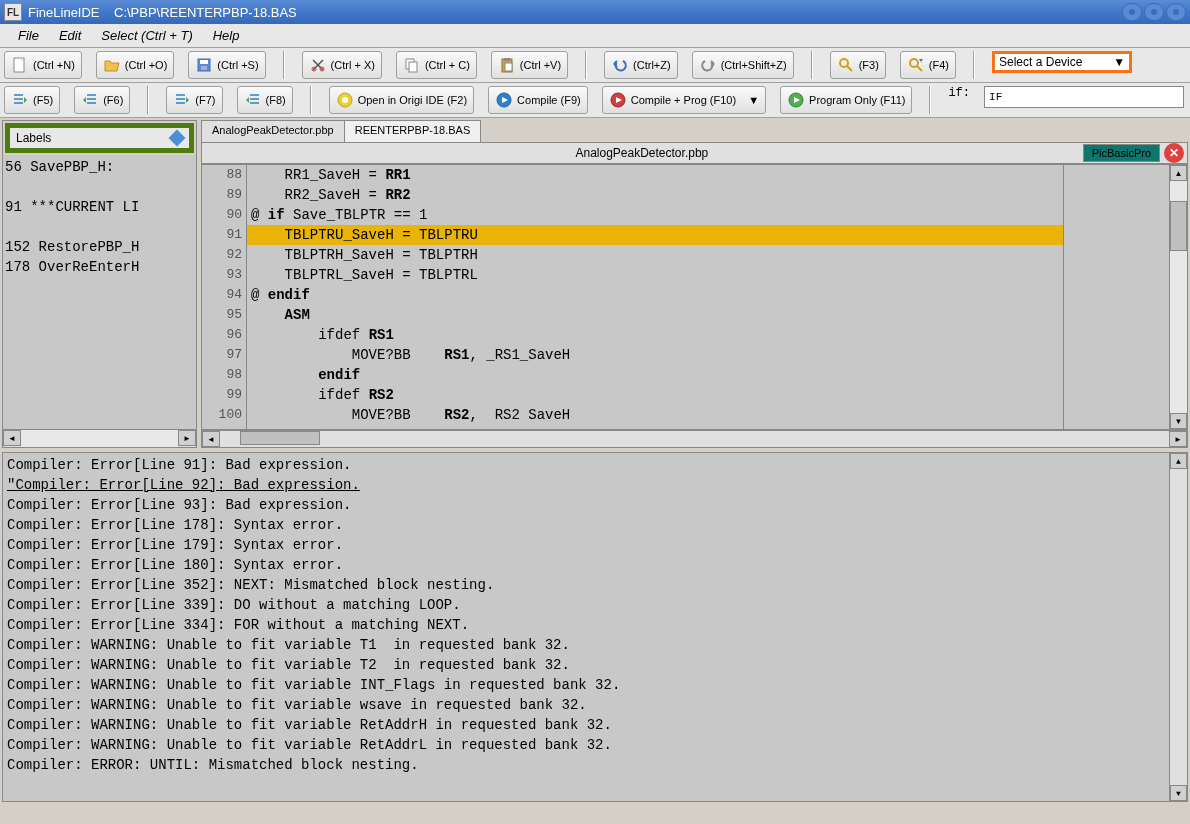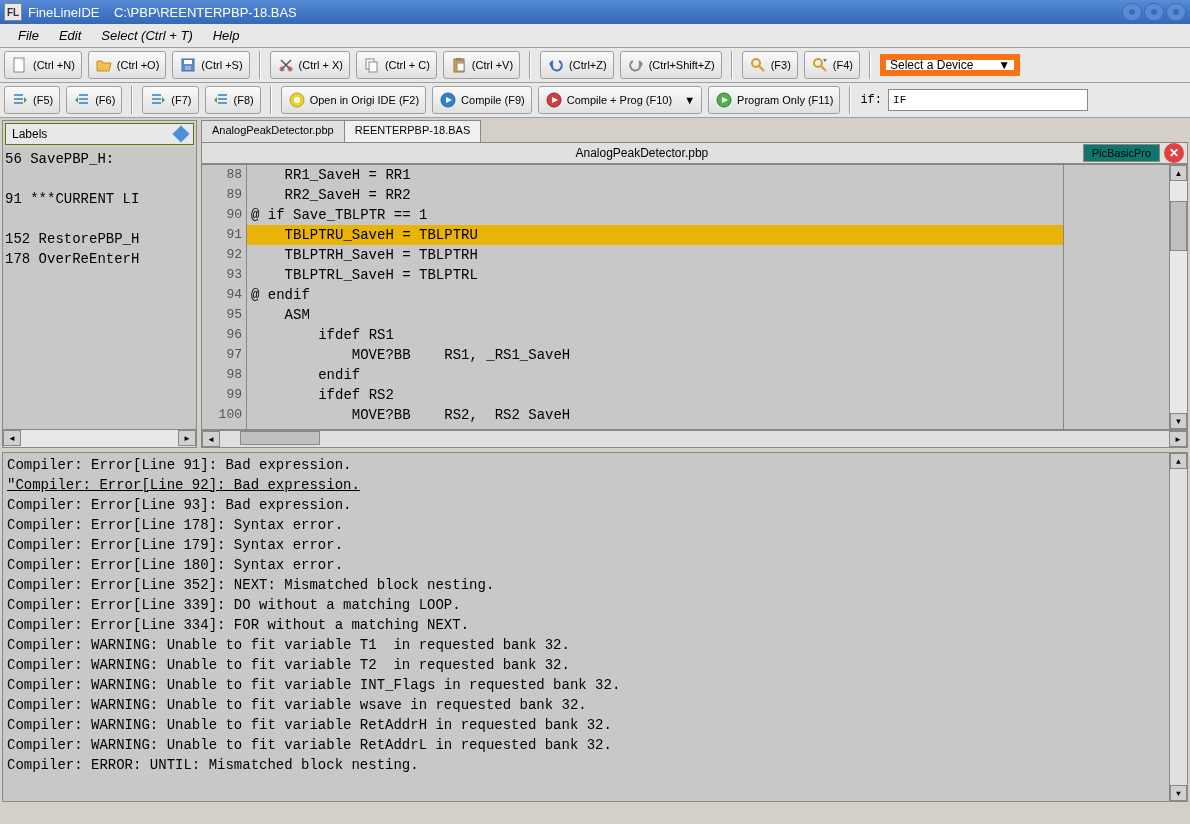--- a/index.html
+++ b/index.html
@@ -6,30 +6,30 @@
 body { font-family: Tahoma, Arial, sans-serif; font-size: 12px; background: #d4d0c8; width: 1190px; height: 824px; overflow: hidden; }
 .title-bar { background: linear-gradient(to bottom, #5a8cd6 0%, #4278c8 50%, #3668b8 100%); height: 24px; display: flex; align-items: center; padding: 0 4px; color: white; font-size: 13px; }
 .title-icon { width: 18px; height: 18px; background: #e8e8e8; border: 1px solid #888; display: inline-flex; align-items: center; justify-content: center; margin-right: 6px; font-size: 10px; font-weight: bold; color: #333; }
 .title-text { flex: 1; }
 .title-buttons { display: flex; gap: 2px; }
 .title-btn { width: 20px; height: 18px; background: #5a8cd6; border-radius: 10px; display: flex; align-items: center; justify-content: center; border: 1px solid #3a6cb8; cursor: pointer; }
 .title-btn svg { width: 10px; height: 10px; }
 .menu-bar { background: #e8e8e8; height: 24px; display: flex; align-items: center; padding: 0 8px; border-bottom: 1px solid #a0a0a0; }
 .menu-item { padding: 3px 10px; cursor: pointer; font-size: 13px; font-style: italic; }
 .toolbar { background: #e8e8e8; padding: 3px 4px; display: flex; align-items: center; gap: 3px; border-bottom: 1px solid #a0a0a0; flex-wrap: wrap; }
-.toolbar-row { display: flex; align-items: center; gap: 6px; width: 100%; }
+.toolbar-row { display: flex; gap: 14px; width: 100%; }
 .tb-sep { width: 2px; height: 28px; border-left: 1px solid #a0a0a0; border-right: 1px solid #fff; margin: 0 3px; }
 .tb-btn { height: 28px; padding: 0 6px; background: linear-gradient(to bottom, #fafafa 0%, #e0e0e0 100%); border: 1px solid #a0a0a0; border-radius: 3px; display: inline-flex; align-items: center; gap: 4px; cursor: pointer; font-size: 11px; }
 .tb-icon { width: 18px; height: 18px; display: inline-flex; align-items: center; justify-content: center; }
 .tb-input { border: 1px solid #888; padding: 2px 4px; font-size: 11px; height: 22px; }
-.device-select { width: 140px; height: 22px; border: 6px solid #f97316; display: flex; align-items: center; padding: 0 4px; background: white; justify-content: space-between; }
+.device-select { width: 140px; height: 22px; border: 3px solid #f97316; display: flex; align-items: center; padding: 0 4px; background: white; justify-content: space-between; }
 .device-arrow { font-size: 12px; }
 .main-area { display: flex; height: 332px; }
 .side-panel { width: 195px; background: #d4d0c8; border: 1px solid #888; margin: 2px; display: flex; flex-direction: column; }
-.side-header { background: #e8e8e8; border: 1px solid #4d7c0f; padding: 3px 6px; display: flex; align-items: center; justify-content: space-between; margin: 2px; }
+.side-header { background: #e8e8e8; border: 5px solid #4d7c0f; padding: 3px 6px; display: flex; align-items: center; justify-content: space-between; margin: 2px; }
 .diamond { width: 12px; height: 12px; background: #4a90d8; transform: rotate(45deg); }
 .side-content { flex: 1; background: #c8c8c8; font-family: 'Courier New', monospace; font-size: 14px; padding: 2px; overflow: hidden; }
 .side-line { white-space: pre; line-height: 20px; }
 .side-scroll { height: 18px; background: #e0e0e0; border-top: 1px solid #888; display: flex; }
 .scroll-btn { width: 18px; height: 16px; background: #d0d0d0; border: 1px solid #888; display: flex; align-items: center; justify-content: center; font-size: 8px; }
 .scroll-track { flex: 1; background: #e8e8e8; }
 .editor-area { flex: 1; display: flex; flex-direction: column; margin: 2px; }
 .tabs { display: flex; height: 22px; background: #d4d0c8; }
 .tab { padding: 3px 10px; background: #e0e0e0; border: 1px solid #888; border-bottom: none; font-size: 11px; cursor: pointer; margin-right: -1px; }
 .tab.active { background: #f0f0f0; }
@@ -47,21 +47,21 @@
 .vscroll-btn { height: 16px; background: #d0d0d0; border: 1px solid #888; display: flex; align-items: center; justify-content: center; font-size: 8px; }
 .vscroll-track { flex: 1; background: #e8e8e8; position: relative; }
 .vscroll-thumb { position: absolute; width: 100%; background: #c0c0c0; border: 1px solid #888; }
 .hscroll-row { display: flex; height: 18px; }
 .hscroll { flex: 1; background: #e0e0e0; border: 1px solid #888; display: flex; }
 .hscroll-thumb { width: 80px; height: 14px; background: #c0c0c0; border: 1px solid #888; margin-left: 20px; }
 .output-panel { height: 350px; background: #c8c8c8; border: 1px solid #888; margin: 2px; font-family: 'Courier New', monospace; font-size: 14px; padding: 2px 4px; overflow: hidden; position: relative; }
 .output-line { line-height: 20px; white-space: pre; }
 .output-line.underlined { text-decoration: underline; }
 .out-vscroll { position: absolute; right: 0; top: 0; bottom: 0; width: 18px; background: #e0e0e0; border-left: 1px solid #888; }
-.kw { font-weight: normal; }
+.kw { font-weight: bold; }
 .mono { font-family: 'Courier New', monospace; }
 </style>
 </head>
 <body>
 
 <div class="title-bar">
   <span class="title-icon">FL</span>
   <span class="title-text">
     <span>FineLineIDE</span>&nbsp;&nbsp;&nbsp;&nbsp;<span>C:\PBP\REENTERPBP-18.BAS</span>
   </span>

